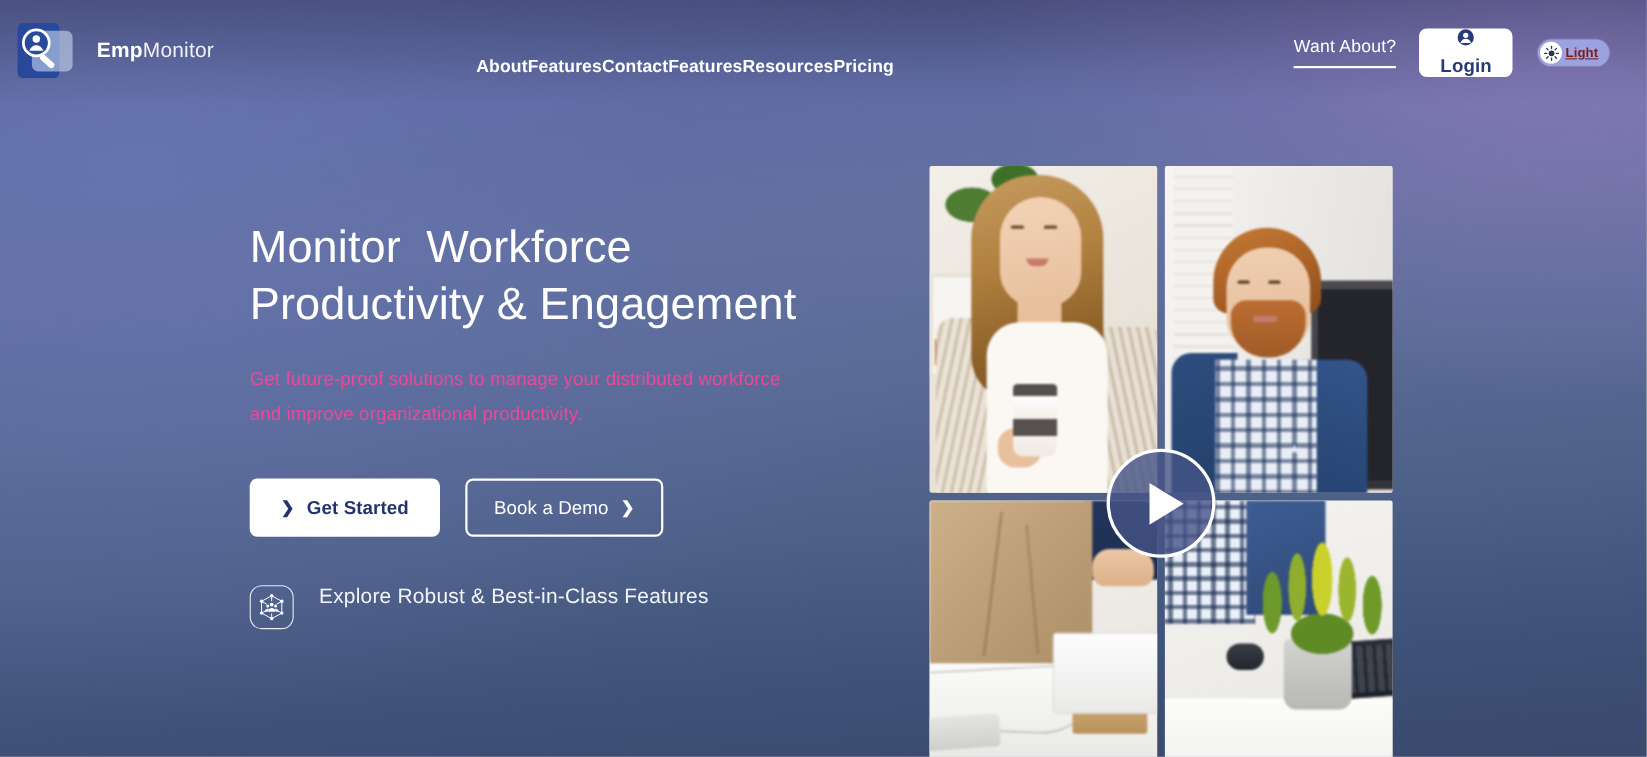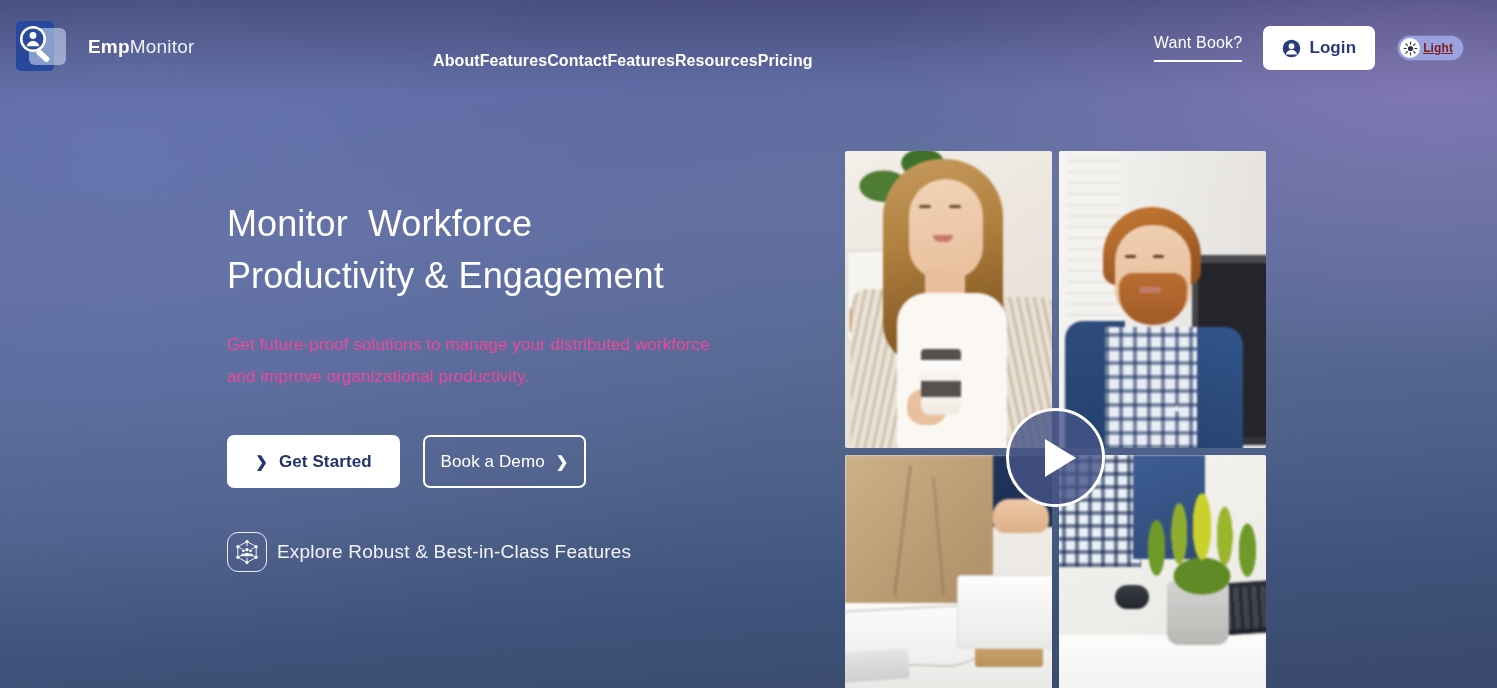--- a/index.html
+++ b/index.html
@@ -112,20 +112,21 @@
     border: none;
     border-radius: 7px;
     height: 44px;
     padding: 0 19px;
     font-size: 17px;
     font-weight: 700;
     font-family: "Liberation Sans", sans-serif;
     cursor: pointer;
     letter-spacing: 0.1px;
     white-space: nowrap;
+    flex-direction: column;
   }
   .theme-toggle {
     margin-left: 23px;
     display: flex;
     align-items: center;
     gap: 3px;
     background: #9aa3e0;
     border-radius: 14px;
     height: 24px;
     padding: 0 10px 0 2px;
@@ -150,21 +151,21 @@
   }
 
   
   .hero-left {
     position: absolute;
     left: 227px; top: 198px;
     width: 600px;
   }
   .hero-title {
     color: #ffffff;
-    font-size: 36px;
+    font-size: 41px;
     font-weight: 400;
     line-height: 52px;
     letter-spacing: 0.1px;
     white-space: pre;
   }
   .hero-sub {
     margin-top: 27px;
     color: #ec4899;
     font-size: 17px;
     font-weight: 400;
@@ -195,31 +196,30 @@
   .btn-primary {
     background: #ffffff;
     color: #23336e;
     border: none;
     width: 173px;
   }
   .btn-outline {
     background: transparent;
     color: #ffffff;
     border: 2px solid #ffffff;
-    width: 163px;
+    width: 180px;
     font-weight: 400;
     font-size: 17px;
   }
   .chev { font-size: 15px; font-weight: 900; line-height: 1; }
 
   .explore-row {
     margin-top: 44px;
     display: flex;
-    align-items: center;
-    gap: 10px;
+    gap: 23px;
     cursor: pointer;
   }
   .explore-icon {
     width: 40px; height: 40px;
     border: 1.5px solid rgba(255,255,255,0.88);
     border-radius: 11px;
     display: flex;
     align-items: center;
     justify-content: center;
     flex: none;
@@ -413,21 +413,21 @@
   <nav class="nav">
     <a href="#">About</a>
     <a href="#">Features</a>
     <a href="#">Contact</a>
     <a href="#">Features</a>
     <a href="#">Resources</a>
     <a href="#">Pricing</a>
   </nav>
 
   <div class="hdr-right">
-    <span class="want-demo">Want Book?</span>
+    <span class="want-demo">Want About?</span>
 
     <button class="login-btn">
       <svg width="19" height="19" viewBox="0 0 20 20">
         <circle cx="10" cy="10" r="9.2" fill="#283a77"></circle>
         <circle cx="10" cy="7.6" r="3" fill="#ffffff"></circle>
         <path d="M3.9 16.4c1.1-3.4 3.4-5 6.1-5s5 1.6 6.1 5z" fill="#ffffff"></path>
       </svg>
       <span>Login</span>
     </button>
 

